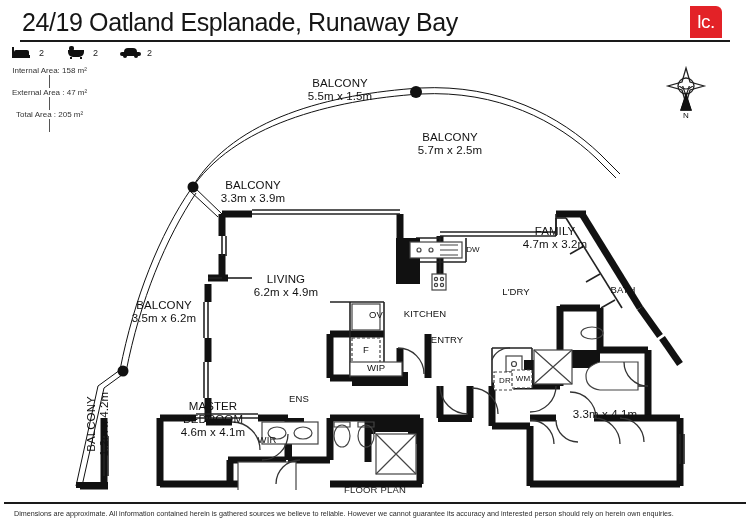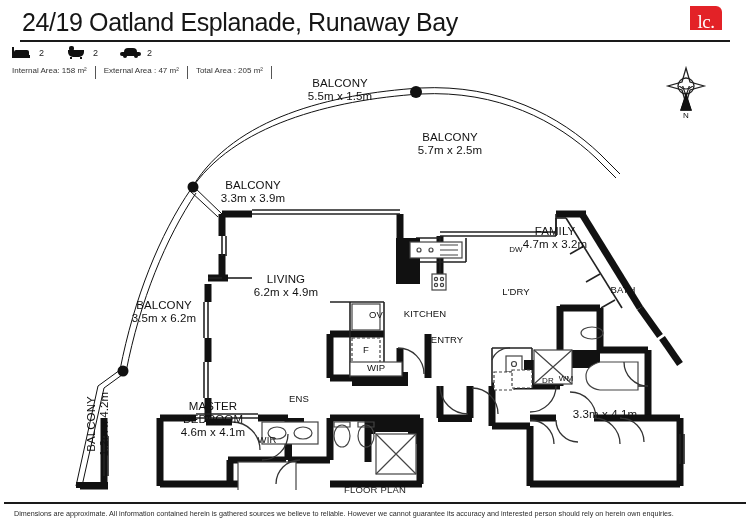--- a/index.html
+++ b/index.html
@@ -14,22 +14,22 @@
   #page{position:relative;width:750px;height:530px;}
 
   
   #header{position:absolute;left:0;top:0;width:750px;height:86px;}
   #title{
     position:absolute;left:22px;top:8px;
     font-size:25px;font-weight:400;letter-spacing:-0.4px;
     color:#161616;white-space:nowrap;
   }
   #logo{
-    position:absolute;left:690px;top:6px;width:32px;height:24px;
-    background:#e32227;border-radius:0 6px 0 0;font-family:Liberation Serif, serif;
+    position:absolute;left:690px;top:6px;width:32px;height:32px;
+    background:#e32227;border-radius:0 6px 0 0;
   }
   #logo span{
     display:block;color:#fff;font-size:19px;line-height:32px;
     text-align:center;font-weight:400;letter-spacing:-0.5px;
   }
   #hdr-rule{position:absolute;left:20px;top:40px;width:710px;height:2px;background:#1a1a1a;}
 
   #specs{position:absolute;left:12px;top:44px;height:18px;display:flex;align-items:center;}
   .spec{display:flex;align-items:center;margin-right:22px;}
   .spec .ic{width:22px;height:14px;margin-right:5px;position:relative;}
@@ -44,37 +44,37 @@
   .ic-bath .t-body{position:absolute;left:2px;top:4px;width:16px;height:7px;background:#111;border-radius:0 0 5px 5px;}
   .ic-bath .t-tap{position:absolute;left:3px;top:0px;width:5px;height:5px;background:#111;border-radius:2px;}
   .ic-bath .t-leg{position:absolute;left:4px;top:11px;width:2px;height:2px;background:#111;}
   .ic-bath .t-leg2{position:absolute;left:14px;top:11px;width:2px;height:2px;background:#111;}
   
   .ic-car .c-top{position:absolute;left:4px;top:2px;width:13px;height:5px;background:#111;border-radius:4px 4px 0 0;}
   .ic-car .c-body{position:absolute;left:0px;top:6px;width:21px;height:4px;background:#111;border-radius:2px;}
   .ic-car .c-w1{position:absolute;left:3px;top:9px;width:4px;height:3px;background:#111;border-radius:0 0 2px 2px;}
   .ic-car .c-w2{position:absolute;left:14px;top:9px;width:4px;height:3px;background:#111;border-radius:0 0 2px 2px;}
 
-  #areas{position:absolute;left:12px;top:66px;display:flex;}
+  #areas{position:absolute;left:12px;top:66px;display:flex;align-items:center;flex-direction:column;}
   .area-item{font-size:8px;color:#333;white-space:nowrap;padding-right:8px;}
   .area-sep{width:1px;height:13px;background:#555;margin-right:8px;}
 
   
   #plan{position:absolute;left:0;top:86px;width:750px;height:404px;}
   #plan svg{display:block;}
 
   .rmlabel{
     position:absolute;text-align:center;
     font-size:11.5px;line-height:13px;color:#111;
     white-space:nowrap;letter-spacing:0.1px;
   }
   .rmlabel .nm{display:block;}
   .rmlabel .dm{display:block;}
   .rmlabel.sm{font-size:9.5px;line-height:11px;}
-  .rmlabel.xs{font-size:8px;line-height:9px;padding-left:43px;}
+  .rmlabel.xs{font-size:8px;line-height:9px;}
   .rmlabel.vert{
     transform:rotate(-90deg);transform-origin:center center;
   }
 
   
   #fp-caption{
     position:absolute;left:0;top:484px;width:750px;text-align:center;
     font-size:9.5px;color:#1a1a1a;letter-spacing:0.2px;
   }
   #ftr-rule{position:absolute;left:4px;top:502px;width:742px;height:1.6px;background:#1a1a1a;}

